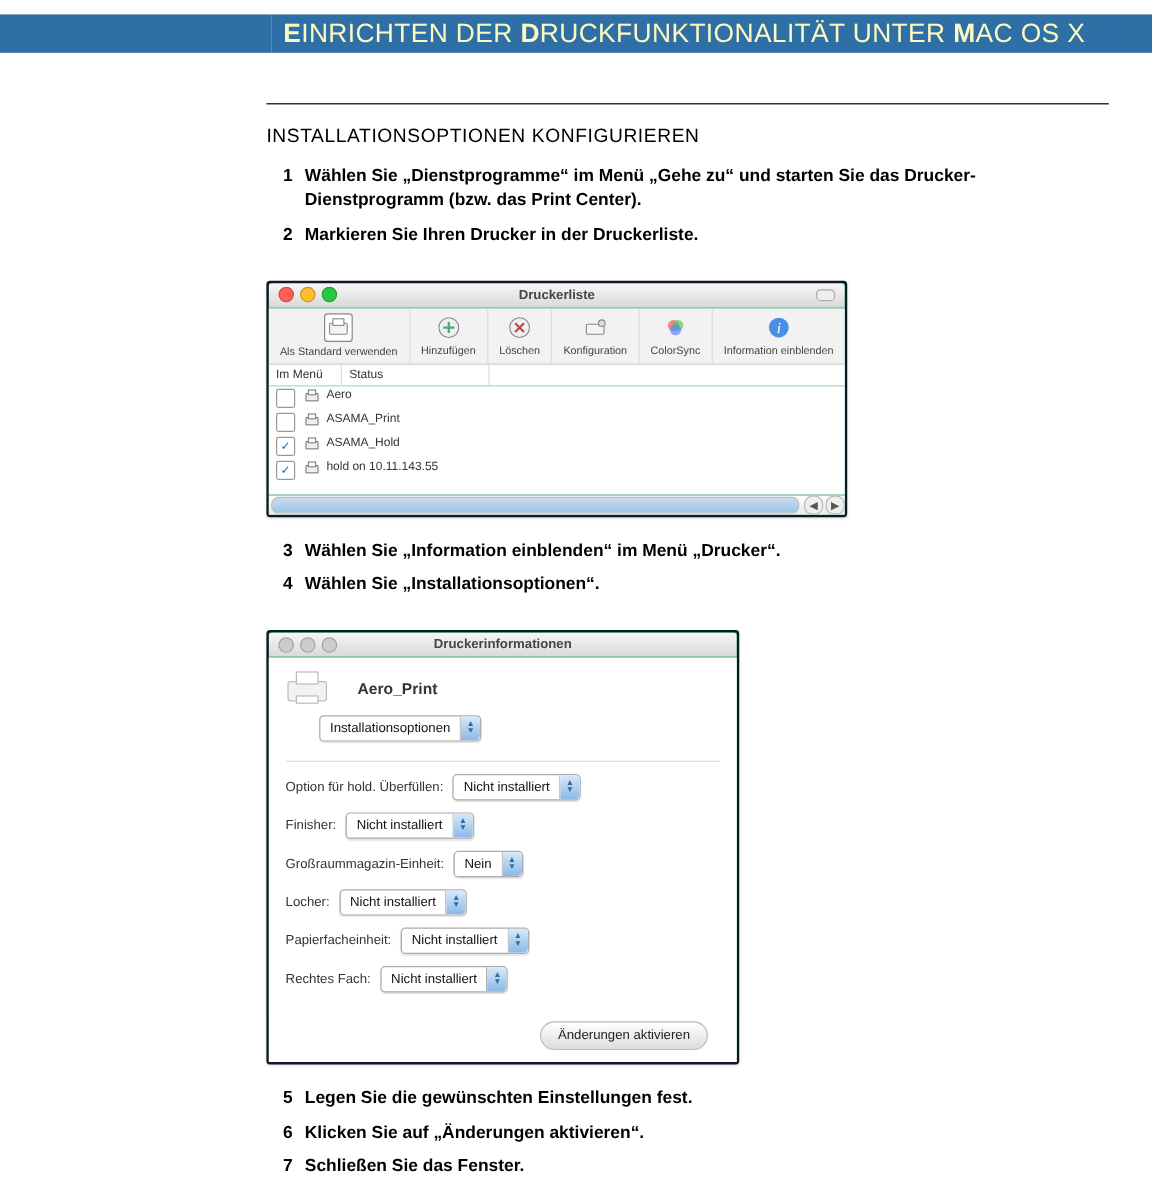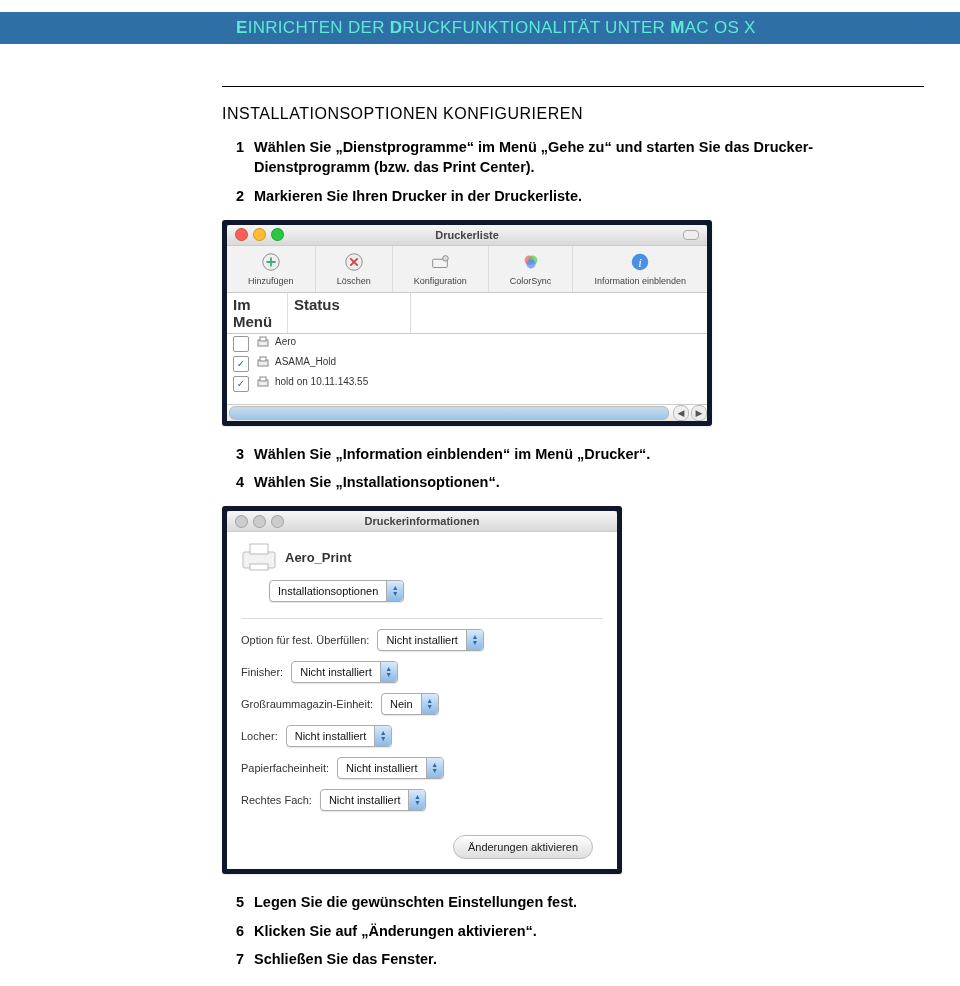--- a/index.html
+++ b/index.html
@@ -1,54 +1,54 @@
 <!DOCTYPE html>
 <html><head>
 <meta charset="utf-8">
 <style>
 html,body{margin:0;padding:0;background:#fff;font-family:"Helvetica Neue",Arial,sans-serif;-webkit-font-smoothing:antialiased}
 .page{width:960px;height:986px;position:relative;background:#fff;overflow:hidden}
 .hdr-bar{position:absolute;top:12px;left:0;right:0;height:32px;display:flex}
 .hdr-block{width:226px;height:32px;background:#2e6fa6}
 .hdr-title{flex:1;height:32px;background:#2e6fa6;padding:0 10px;display:flex;align-items:center}
-.hdr-title span{color:#5eead4;font-size:17px;letter-spacing:.3px}
+.hdr-title span{color:#fef9c3;font-size:22px;letter-spacing:.3px}
 .hdr-num{position:absolute;right:26px;top:12px;height:32px;display:flex;align-items:center;color:#2e6fa6;font-size:18px}
 .content{position:absolute;left:222px;top:86px;right:36px}
 .rule{border-top:1px solid #000;margin-bottom:18px}
 .h2{font-variant:small-caps;font-size:16px;letter-spacing:.5px;color:#000;margin-bottom:14px}
 .step{display:flex;align-items:flex-start;font-size:14.5px;line-height:1.4;margin-bottom:8px;color:#000;font-weight:600}
 .step .n{width:22px;flex-shrink:0;text-align:right;font-weight:700;margin-right:10px}
 .step .t{flex:1}
-.shot{margin:14px 0 18px 0;background:#22c55e;border:5px solid #0f172a;border-radius:3px;font-family:"Lucida Grande","Helvetica Neue",Arial,sans-serif;font-size:10px;color:#333;box-shadow:0 1px 2px rgba(0,0,0,.1)}
+.shot{margin:28px 0 18px 0;background:#22c55e;border:2px solid #0f172a;border-radius:3px;font-family:"Lucida Grande","Helvetica Neue",Arial,sans-serif;font-size:10px;color:#333;box-shadow:0 1px 2px rgba(0,0,0,.1)}
 .mac-titlebar{height:20px;display:flex;align-items:center;position:relative;border-bottom:1px solid #ccc;background:linear-gradient(#f7f7f7,#d9d9d9);font-size:11px;border-top-left-radius:3px;border-top-right-radius:3px}
 .traffic{display:flex;gap:5px;padding-left:8px}
 .dot{width:11px;height:11px;border-radius:50%;border:1px solid rgba(0,0,0,.2)}
 .dot.r{background:#ff5f57}.dot.y{background:#febc2e}.dot.g{background:#28c840}
 .dot.grey{background:#ccc}
 .mac-title{position:absolute;left:0;right:0;text-align:center;font-weight:600;color:#444}
 .pill{position:absolute;right:8px;width:14px;height:8px;border:1px solid #aaa;border-radius:4px;background:#eee}
 .toolbar{display:flex;background:#f2f2f2;border-bottom:1px solid #ccc;height:46px}
 .tbtn{flex:1 1 auto;min-width:0;display:flex;flex-direction:column;align-items:center;justify-content:center;gap:3px;color:#444;font-size:9px;border-left:1px solid #ddd}
 .tbtn:first-child{border-left:none}
 .tbtn svg,.tbtn .ic{width:22px;height:22px;display:block}
 .ic{border:1px solid #888;border-radius:3px;background:#fff}
-.cols{display:flex;background:#fff;border-bottom:1px solid #ccc;font-size:15px;font-weight:700;color:#333}
+.cols{display:flex;background:#fff;border-bottom:1px solid #ccc;font-size:10px;font-weight:400;color:#333}
 .cols>div{padding:3px 6px;border-right:1px solid #ddd}
 .col-menu{width:48px}.col-name{flex:1}.col-status{width:110px}
 .prow{display:flex;padding:2px 6px;font-size:10px}
 .prow .ck{width:14px;height:14px;border:1px solid #999;border-radius:2px;margin-right:8px;display:flex;align-items:center;justify-content:center;font-size:10px;color:#2e6fa6}
 .prow .pi{width:12px;height:12px;margin-right:6px;display:inline-block}
 .prow .pi svg{width:12px;height:12px}
 .scrollbar{height:16px;background:linear-gradient(#fff,#e8e8e8);border-top:1px solid #ccc;display:flex;align-items:center}
 .scrollbar .track{flex:1;height:12px;margin:0 2px;border:1px solid #bbb;border-radius:6px;background:linear-gradient(#c8dcee,#9fc5e6);position:relative}
 .scrollbar .arrows{display:flex}
 .scrollbar .arrow{width:14px;height:14px;border:1px solid #bbb;border-radius:7px;background:#eee;margin-left:2px;display:flex;align-items:center;justify-content:center;font-size:9px;color:#555}
 
 .shot2 .body{background:#fff;padding:10px 14px;position:relative}
-.shot2 .printer-head{display:flex;align-items:center;gap:8px;margin-bottom:8px}
+.shot2 .printer-head{display:flex;align-items:center;gap:24px;margin-bottom:8px}
 .shot2 .printer-icon{width:36px;height:30px}
 .shot2 .printer-name{font-size:13px;font-weight:600}
 .aqua-select{display:inline-flex;align-items:center;height:20px;border:1px solid #ACACAC;border-radius:4px;background:#fff;font-size:11px;color:#111;box-shadow:inset 0 1px 0 #fff,0 1px 1px rgba(0,0,0,.1)}
 .aqua-select .label{padding:0 8px}
 .aqua-select .chev{width:16px;height:100%;border-left:1px solid #ACACAC;background:linear-gradient(#d8e9fb,#8bb9e6);border-top-right-radius:4px;border-bottom-right-radius:4px;display:flex;flex-direction:column;align-items:center;justify-content:center;color:#2e6fa6;font-size:7px;line-height:6px}
 .opt-row{display:flex;align-items:center;margin:10px 0;font-size:11px;color:#333}
 .opt-row .lbl{margin-right:8px}
 .sep{border-top:1px solid #ddd;margin:4px 0}
 .aqua-button{height:22px;padding:0 14px;border:1px solid #bbb;border-radius:12px;background:linear-gradient(#fff,#ddd);font-size:11px;color:#222;display:inline-flex;align-items:center;margin-left:auto;margin-right:10px}
 .shot2 .body .footer{display:flex;margin-top:24px}
@@ -83,20 +83,27 @@
         <div class="traffic">
           <div class="dot r"></div>
           <div class="dot y"></div>
           <div class="dot g"></div>
         </div>
         <div class="mac-title">Druckerliste</div>
         <div class="pill"></div>
       </div>
       <div class="toolbar">
         <div class="tbtn">
+          <svg class="ic" viewBox="0 0 24 24">
+              <rect x="4" y="8" width="16" height="10" rx="1" fill="#f4f4f4" stroke="#888"></rect>
+              <rect x="7" y="4" width="10" height="6" fill="#fff" stroke="#888"></rect>
+            </svg>
+          <span>Als Standard verwenden</span>
+        </div>
+        <div class="tbtn">
           <svg viewBox="0 0 24 24">
               <circle cx="12" cy="12" r="9" fill="#eee" stroke="#888"></circle>
               <path d="M12 7v10M7 12h10" stroke="#4a7" stroke-width="2"></path>
             </svg>
           <span>Hinzufügen</span>
         </div>
         <div class="tbtn">
           <svg viewBox="0 0 24 24">
               <circle cx="12" cy="12" r="9" fill="#eee" stroke="#888"></circle>
               <path d="M8 8l8 8M16 8l-8 8" stroke="#c44" stroke-width="2"></path>
@@ -131,20 +138,28 @@
         <div class="col-status">Status</div>
       </div>
       <div style="background:#fff;padding-bottom:10px">
         <div class="prow">
             <span class="ck"></span>
             <span class="pi"><svg viewBox="0 0 12 12">
                 <rect x="1" y="4" width="10" height="6" fill="#eee" stroke="#888"></rect>
                 <rect x="3" y="1" width="6" height="4" fill="#fff" stroke="#888"></rect>
               </svg></span>
             <span>Aero</span>
+          </div>
+        <div class="prow">
+            <span class="ck"></span>
+            <span class="pi"><svg viewBox="0 0 12 12">
+                <rect x="1" y="4" width="10" height="6" fill="#eee" stroke="#888"></rect>
+                <rect x="3" y="1" width="6" height="4" fill="#fff" stroke="#888"></rect>
+              </svg></span>
+            <span>ASAMA_Print</span>
           </div>
         <div class="prow">
             <span class="ck">✓</span>
             <span class="pi"><svg viewBox="0 0 12 12">
                 <rect x="1" y="4" width="10" height="6" fill="#eee" stroke="#888"></rect>
                 <rect x="3" y="1" width="6" height="4" fill="#fff" stroke="#888"></rect>
               </svg></span>
             <span>ASAMA_Hold</span>
           </div>
         <div class="prow">
@@ -192,21 +207,21 @@
             </svg>
           <div class="printer-name">Aero_Print</div>
         </div>
         <div class="aqua-select" style="margin-left:28px;margin-bottom:12px">
           <span class="label">Installationsoptionen</span>
             <span class="chev">▲<br>▼</span>
         </div>
         <div class="sep"></div>
 
         <div class="opt-row">
-            <span class="lbl">Option für fest. Überfüllen:</span>
+            <span class="lbl">Option für hold. Überfüllen:</span>
             <span class="aqua-select">
               <span class="label">Nicht installiert</span>
               <span class="chev">▲<br>▼</span>
             </span>
           </div>
         <div class="opt-row">
             <span class="lbl">Finisher:</span>
             <span class="aqua-select">
               <span class="label">Nicht installiert</span>
               <span class="chev">▲<br>▼</span>

